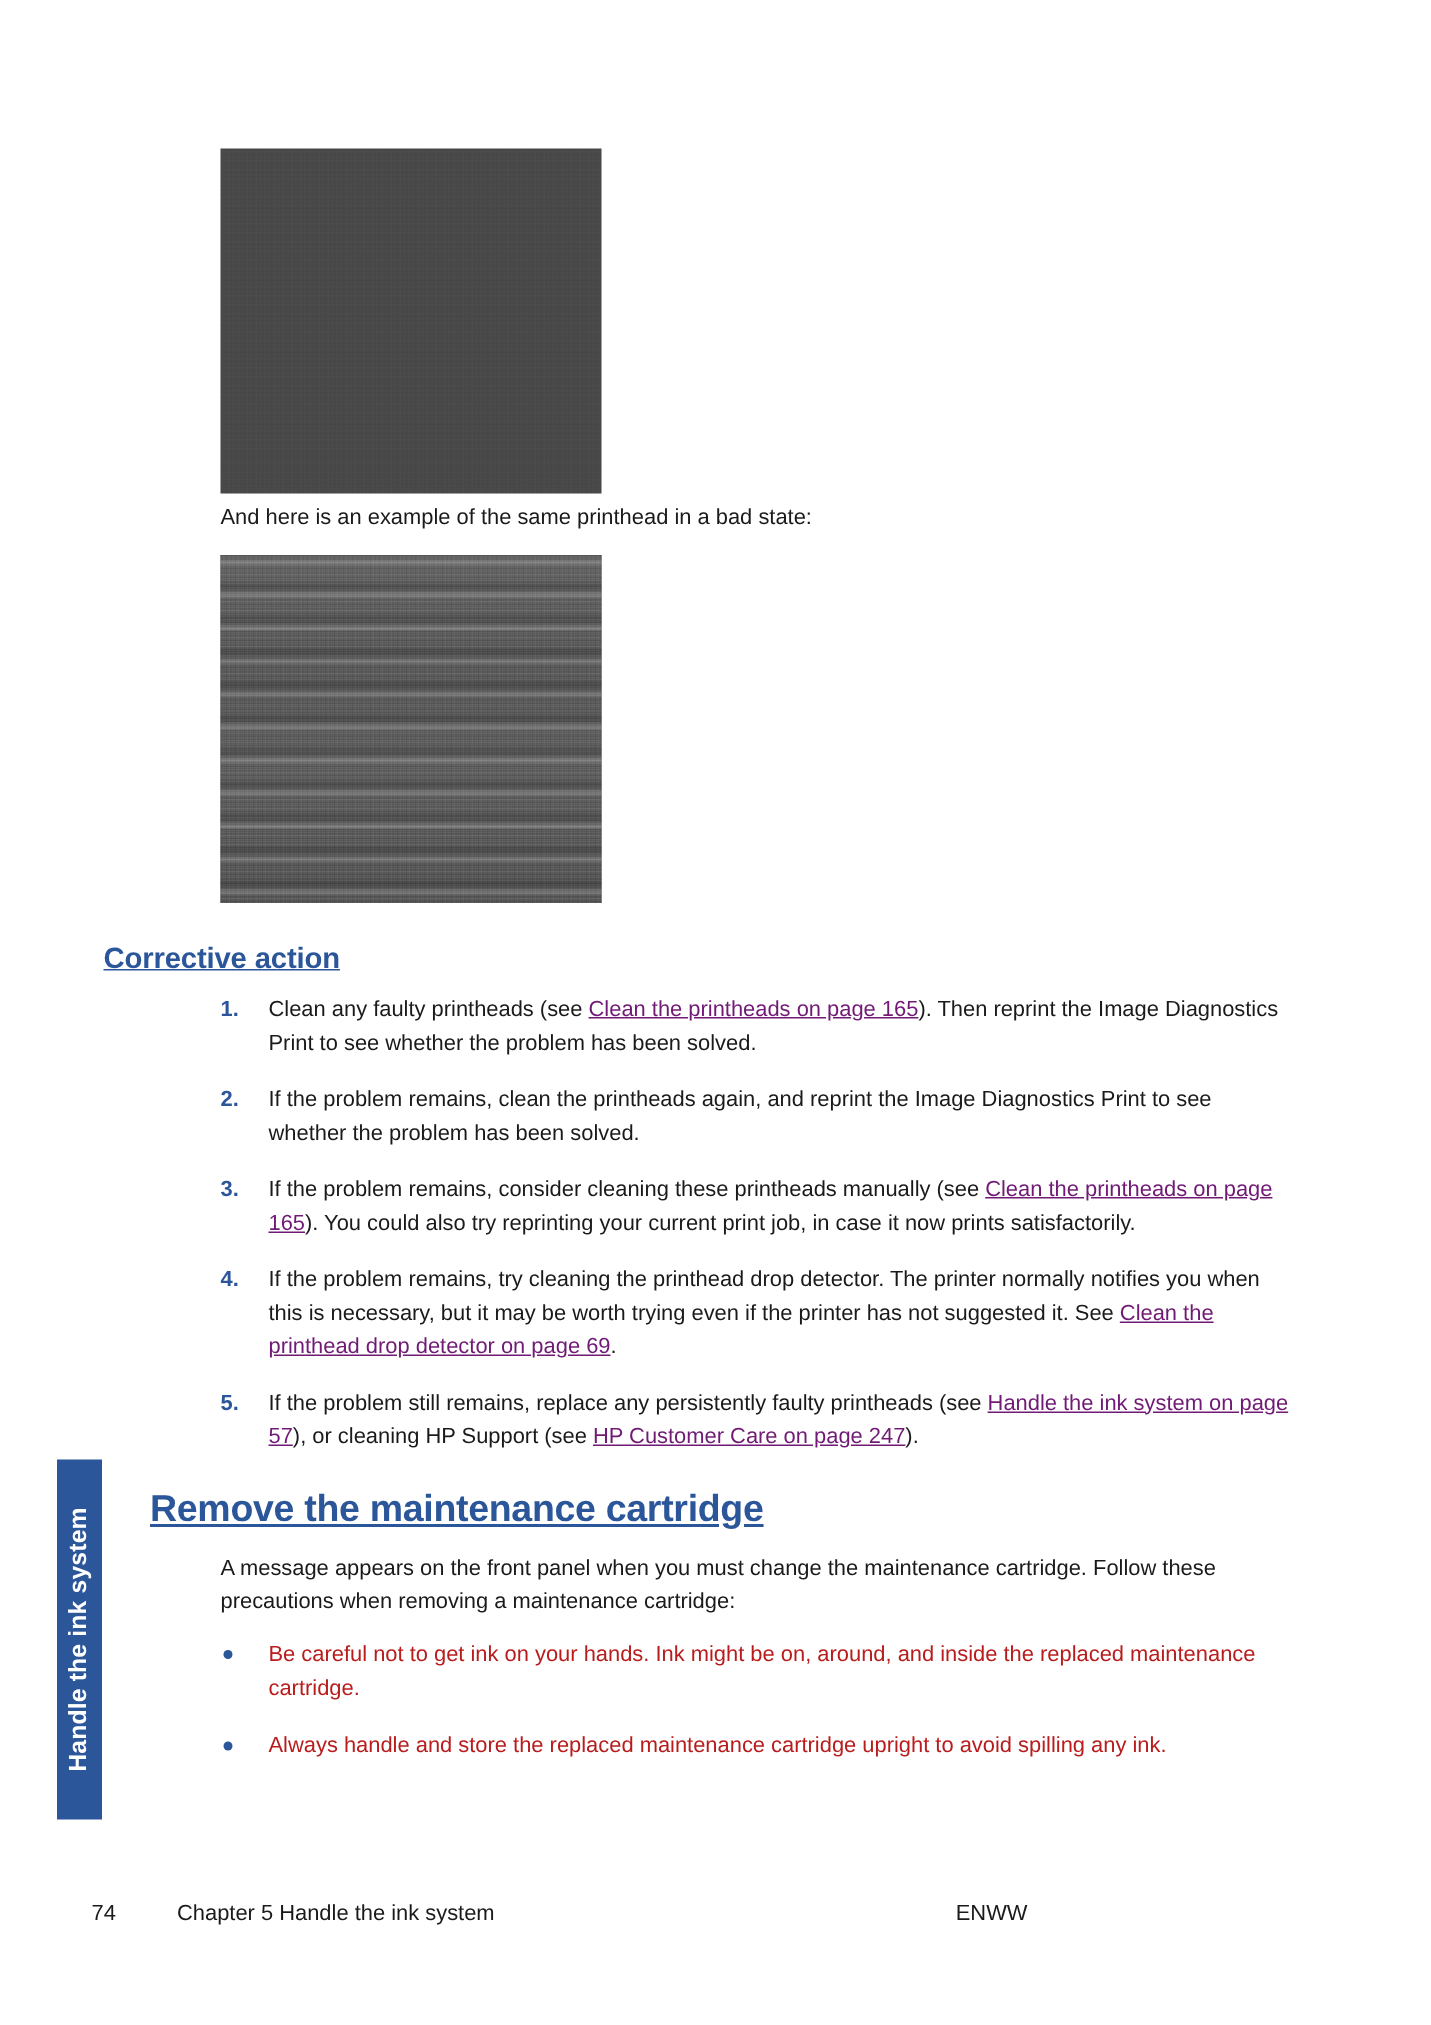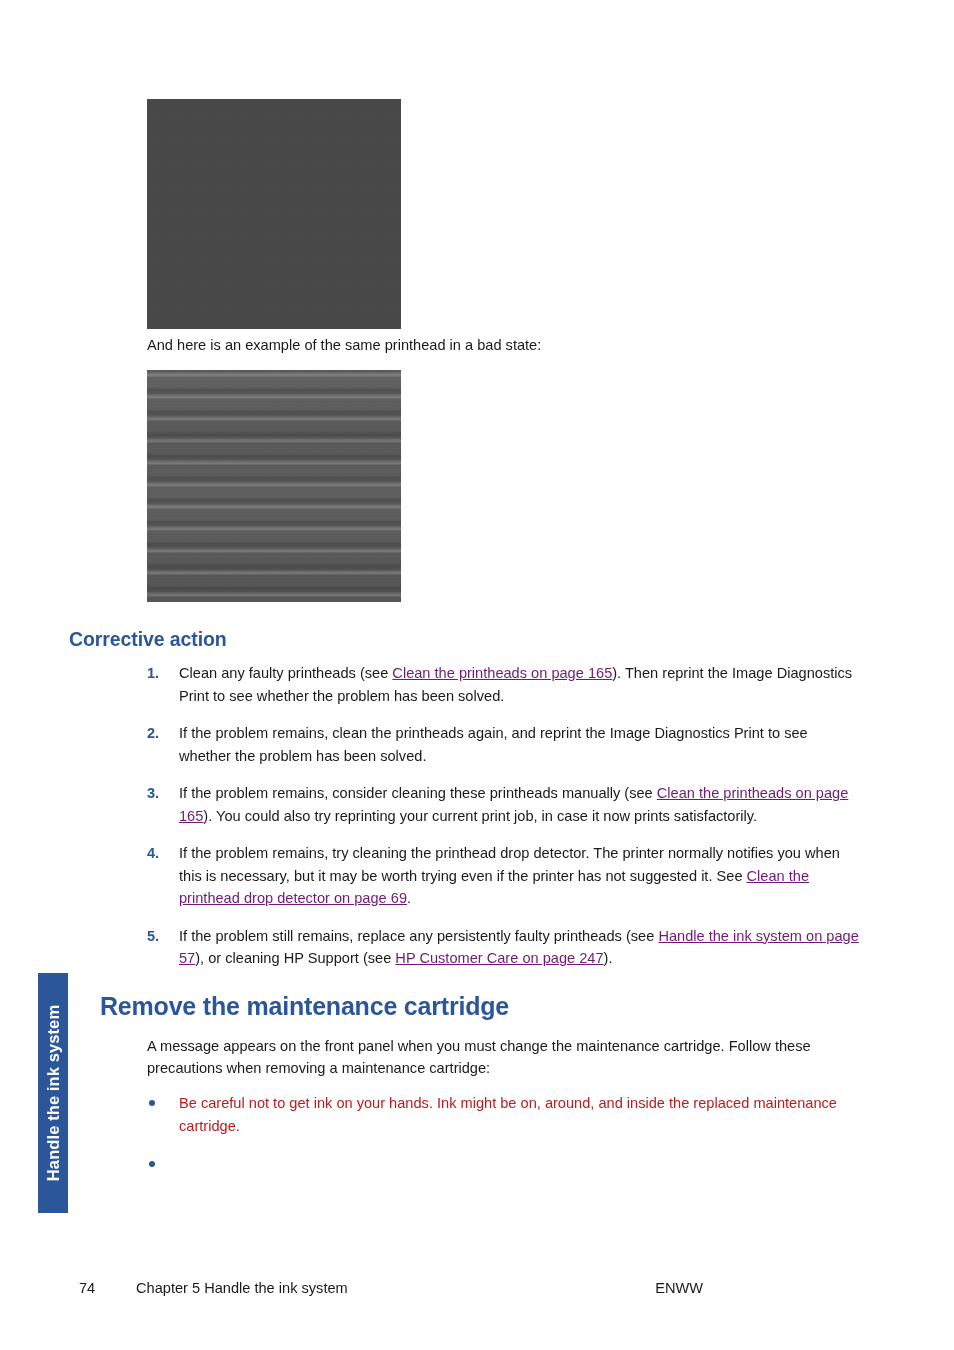--- a/index.html
+++ b/index.html
@@ -93,20 +93,21 @@
     left: 147px;
     top: 334px;
     width: 700px;
   }
 
   h2.section-heading {
     position: absolute;
     margin: 0;
     color: #2B5699;
     font-weight: bold;
+    text-decoration: underline;
   }
   #heading-corrective-action {
     left: 69px;
     top: 628px;
     font-size: 19.5px;
     letter-spacing: -0.1px;
   }
   #heading-remove-cartridge {
     left: 69px;
     top: 992px;
@@ -180,27 +181,26 @@
   
   a.doc-link, .doc-link {
     color: #701a75;
     text-decoration: underline;
     cursor: pointer;
   }
 
   
   .footer {
     position: absolute;
-    left: 18px;
+    left: 0;
     top: 1268px;
     width: 770px;
     height: 22px;
     font-size: 14.6px;
     color: #1a1a1a;
-    margin-top: 12px;
   }
   .footer .page-num {
     position: absolute;
     left: 61px;
     top: 0;
   }
   .footer .chapter {
     position: absolute;
     left: 118px;
     top: 0;
@@ -233,20 +233,20 @@
     <li><span class="num">4.</span><span><span>If the problem remains, try cleaning the printhead drop detector. The printer normally notifies you when this is necessary, but it may be worth trying even if the printer has not suggested it. See </span><span class="doc-link">Clean the printhead drop detector on page 69</span><span>.</span></span></li>
     <li><span class="num">5.</span><span><span>If the problem still remains, replace any persistently faulty printheads (see </span><span class="doc-link">Handle the ink system on page 57</span><span>), or cleaning HP Support (see </span><span class="doc-link">HP Customer Care on page 247</span><span>).</span></span></li>
   </ol>
 
 <h2 class="section-heading" id="heading-remove-cartridge">Remove the maintenance cartridge</h2>
 
 <div class="body-text" id="intro-remove-cartridge">A message appears on the front panel when you must change the maintenance cartridge. Follow these precautions when removing a maintenance cartridge:</div>
 
 <ul class="bullets" id="bullets-list">
     <li><span class="dot"></span><span>Be careful not to get ink on your hands. Ink might be on, around, and inside the replaced maintenance cartridge.</span></li>
-    <li><span class="dot"></span></li>
+    <li><span class="dot"></span><span>Always handle and store the replaced maintenance cartridge upright to avoid spilling any ink.</span></li>
   </ul>
 
 <div class="footer">
   <span class="page-num">74</span>
   <span class="chapter">Chapter 5   Handle the ink system</span>
   <span class="enww">ENWW</span>
 </div>
 
 </body></html>

